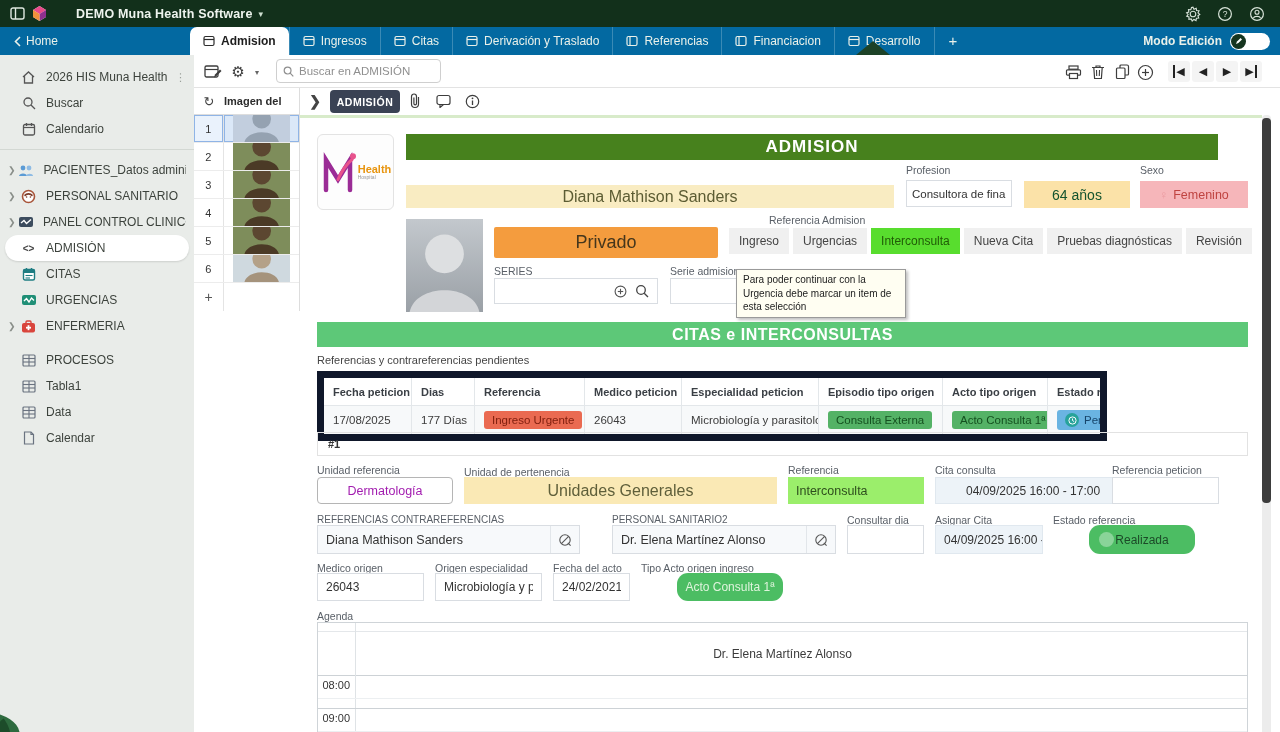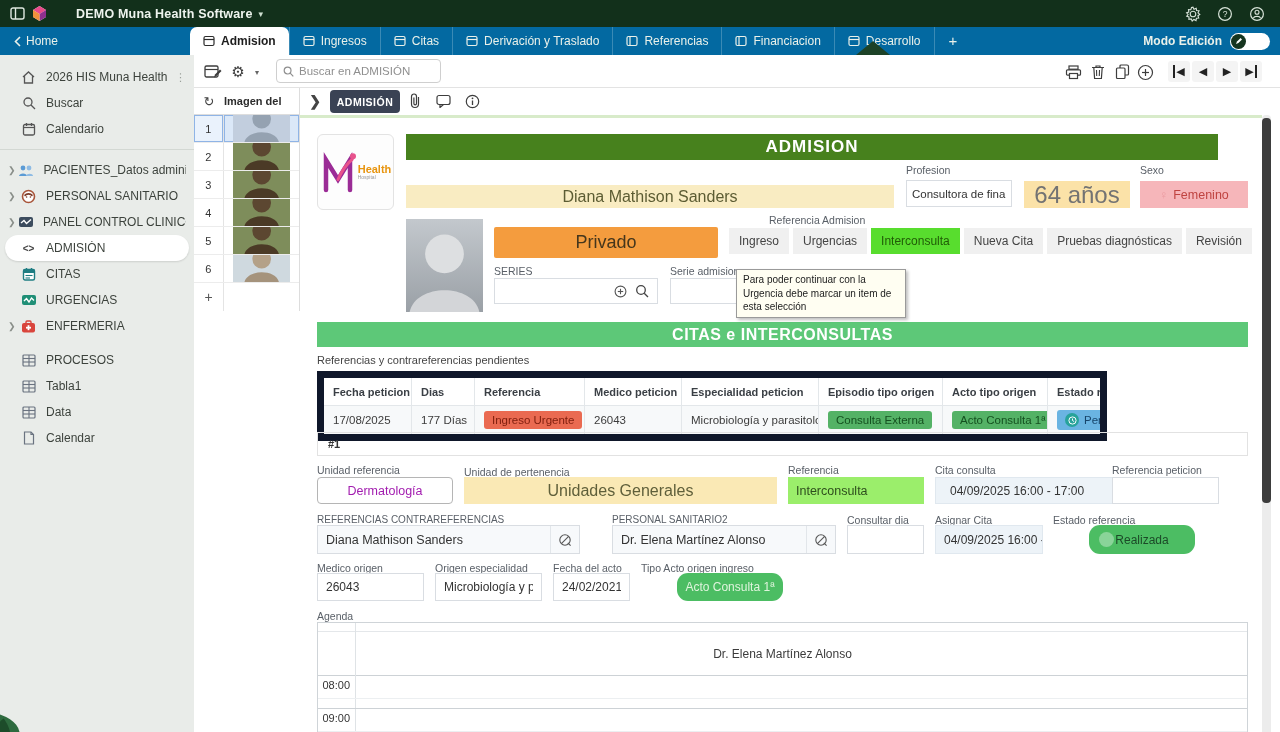--- a/index.html
+++ b/index.html
@@ -578,21 +578,21 @@
         <svg viewBox="0 0 40 48" width="77" height="93" preserveAspectRatio="xMidYMax slice">
             <circle cx="20" cy="18" r="10" fill="#dddfe1"></circle>
             <path d="M2 48 C5 33 35 33 38 48 Z" fill="#d3d5d8"></path>
           </svg>
       </div>
 
       <span class="l" style="left:606px;top:76px;">Profesion</span>
       <div class="fld" style="left:606px;top:92px;width:106px;height:27px;padding:0 5px;">
         <input readonly="" style="font-size: 11.5px;" value="Consultora de finanzas">
       </div>
-      <div class="bar" style="left:724px;top:93px;width:106px;height:27px;background:#fbe2a8;color:#737373;font-size:24px;">64 años</div>
+      <div class="bar" style="left:724px;top:93px;width:106px;height:27px;background:#fbe2a8;color:#14532d;font-size:14px;">64 años</div>
       <span class="l" style="left:840px;top:76px;">Sexo</span>
       <div class="bar" style="left:840px;top:93px;width:108px;height:27px;background:#f6b6ba;color:#bf4340;font-size:12.5px;gap:5px;">
         <span style="color:#eb9ba0;font-size:12px;">♀</span>
         <span>Femenino</span>
       </div>
 
       <div class="bar" style="left:194px;top:139px;width:224px;height:31px;background:#f49c3e;color:#45361c;font-size:18px;border-radius:2px;">Privado</div>
       <span class="l" style="left:429px;top:126px;margin-left:40px;">Referencia Admision</span>
       <div class="seg" style="left:429px;top:140px;">
         <span class="sg">Ingreso</span>
@@ -675,21 +675,21 @@
 
       <div class="abs" style="left:17px;top:344px;width:931px;height:24px;border:1px solid #e2e2e2;display:flex;align-items:center;padding:0 10px;font-size:11px;font-weight:bold;color:#333;">#1</div>
 
       <span class="l" style="left:17px;top:376px;">Unidad referencia</span>
       <div class="bar" style="left:17px;top:389px;width:136px;height:27px;background:#fff;border:1px solid #b5b5b5;border-radius:4px;font-size:12.5px;color:#a21caf;">Dermatología</div>
       <span class="l" style="left:164px;top:378px;">Unidad de pertenencia</span>
       <div class="bar" style="left:164px;top:389px;width:313px;height:27px;background:#fae9b5;color:#5f5f3a;font-size:16px;">Unidades Generales</div>
       <span class="l" style="left:488px;top:376px;">Referencia</span>
       <div class="bar" style="left:488px;top:389px;width:136px;height:27px;background:#9bee6b;color:#2e4d1d;font-size:12.5px;justify-content:flex-start;padding-left:8px;">Interconsulta</div>
       <span class="l" style="left:635px;top:376px;">Cita consulta</span>
-      <div class="fld blue" style="left:635px;top:389px;width:180px;height:27px;padding-left:14px;">04/09/2025 16:00 - 17:00</div>
+      <div class="fld blue" style="left:635px;top:389px;width:180px;height:27px;padding-left:30px;">04/09/2025 16:00 - 17:00</div>
       <span class="l" style="left:812px;top:376px;">Referencia peticion</span>
       <div class="fld" style="left:812px;top:389px;width:107px;height:27px;">
           <input readonly="" value="" style="">
         </div>
 
       <span class="l" style="left:17px;top:426px;font-size:10px;">REFERENCIAS CONTRAREFERENCIAS</span>
       <div class="fld soft" style="left:17px;top:437px;width:263px;height:29px;padding-right:0;">
         <span style="font-size:12.5px;">Diana Mathison Sanders</span>
         <span class="clr-ic" style="padding-right:7px;">
             <svg width="14" height="14" viewBox="0 0 14 14">

